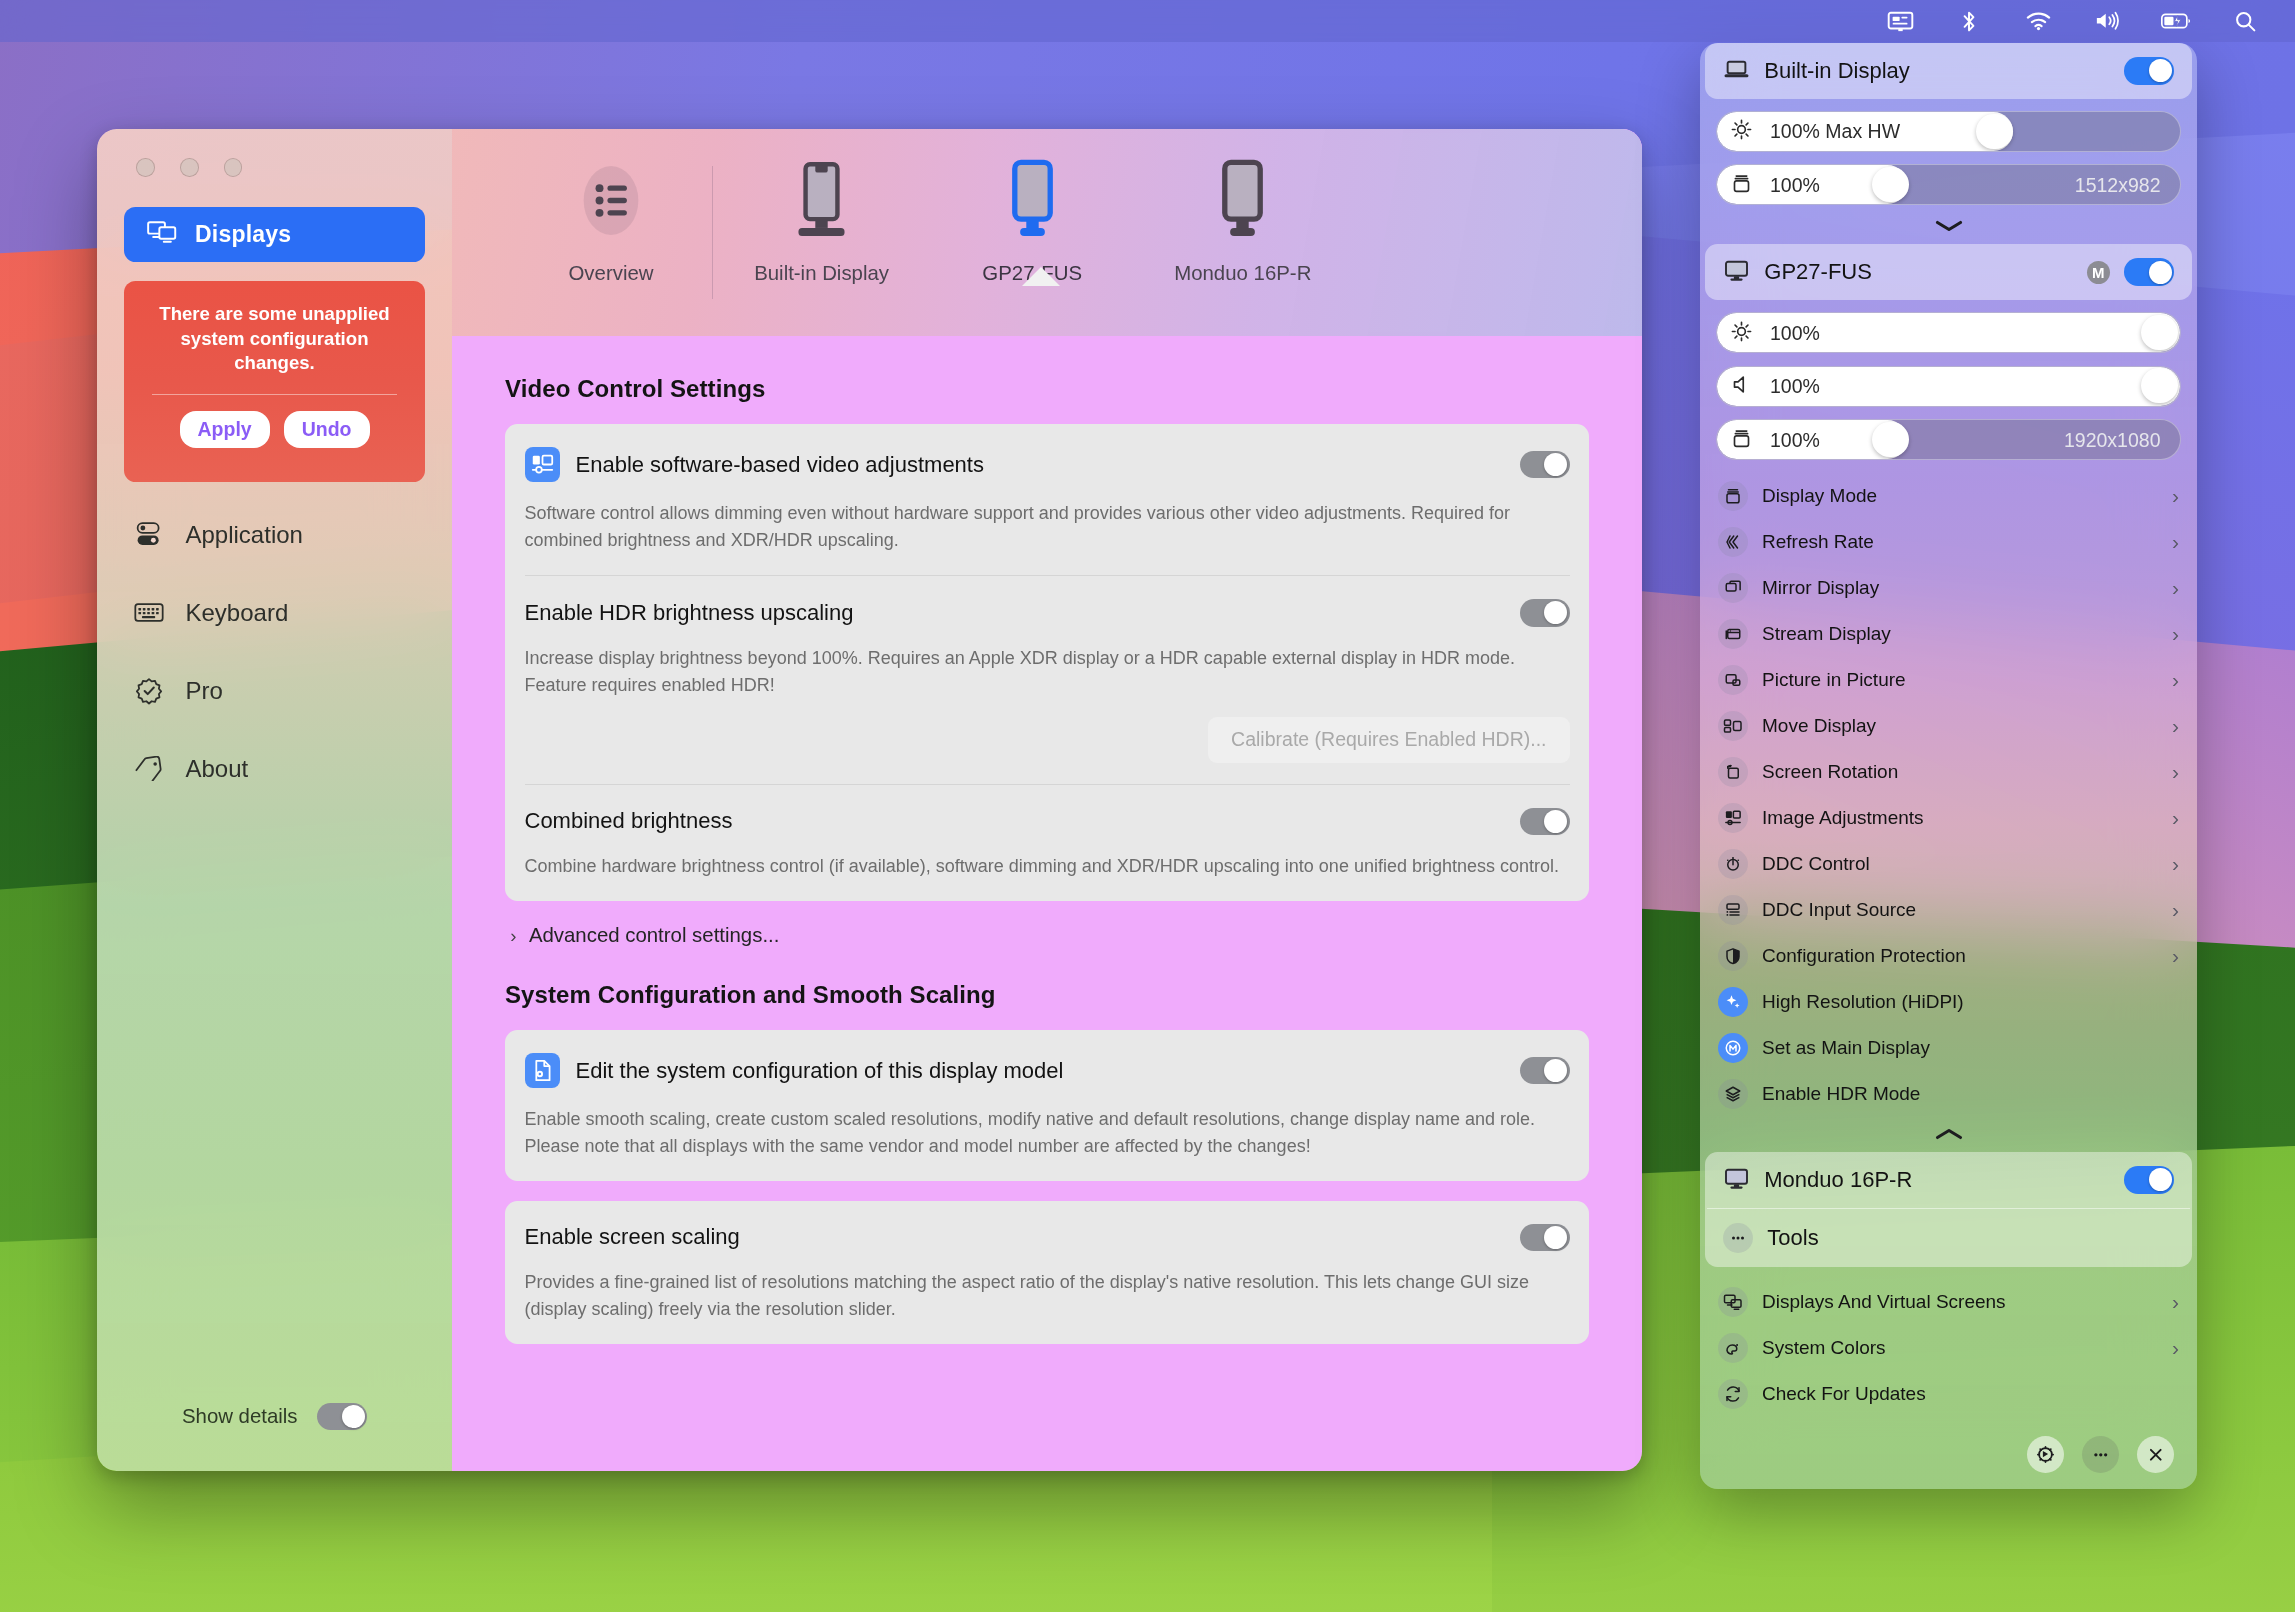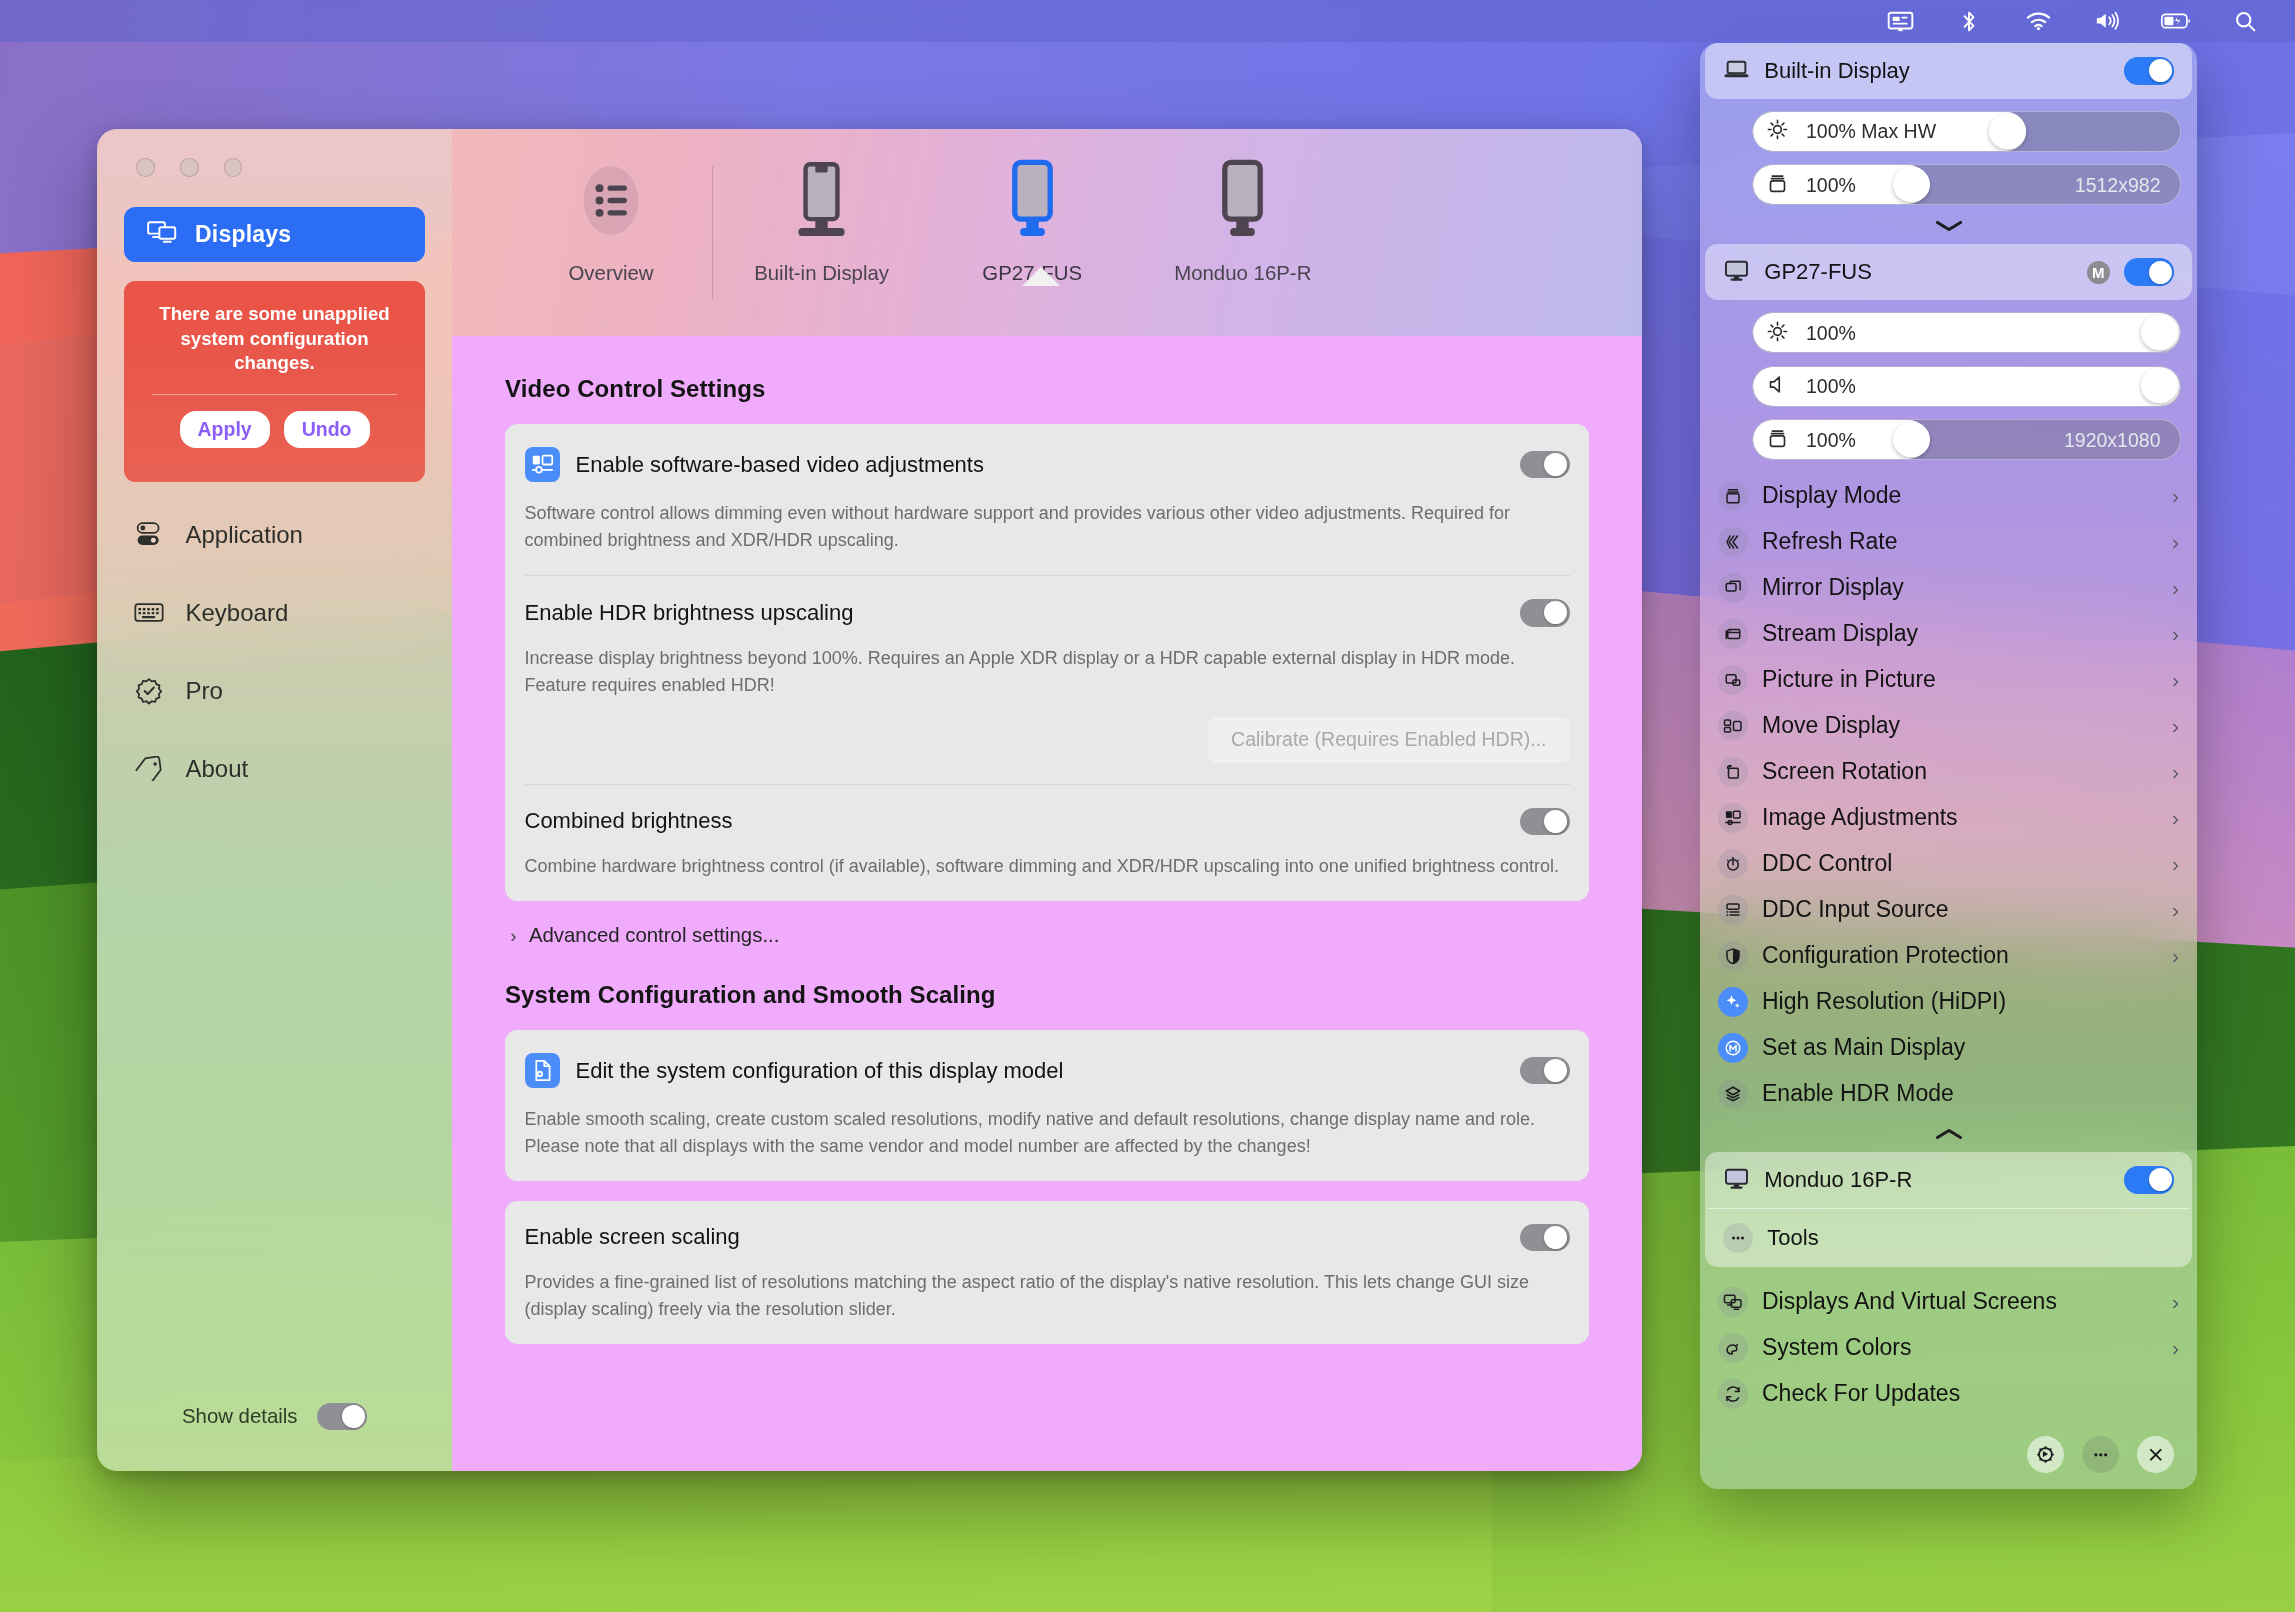--- a/index.html
+++ b/index.html
@@ -217,21 +217,21 @@
     padding:14px 18px; cursor:pointer;
   }
   .phead .pname { font-size:22px; color:#131313; flex:1; font-weight:400; }
   .mbadge {
     width:23px; height:23px; border-radius:50%; background:#8c8c93; color:#fff;
     font-size:15px; font-weight:700; display:inline-flex; align-items:center; justify-content:center;
     margin-left:-3.5px;
   }
   .pdivider { height:0.9px; background:rgba(255,255,255,.5); margin:0 1.8px; }
 
-  .sliders { padding:12.4px 16px 3.5px; display:flex; flex-direction:column; gap:12.4px;margin-left:36px; }
+  .sliders { padding:12.4px 16px 3.5px; display:flex; flex-direction:column; gap:12.4px; }
   .slider {
     height:41px; border-radius:20.4px; position:relative; overflow:hidden;
     background:rgba(110,110,135,0.45);
     border:0.9px solid rgba(255,255,255,0.35);
     cursor:pointer;
   }
   .sl-fill { position:absolute; left:0; top:0; bottom:0; background:#fff; border-radius:20.4px; }
   .sl-knob { position:absolute; top:1.8px; width:37px; height:35px; border-radius:18.6px; background:#fff; box-shadow:0 1.8px 4.4px rgba(0,0,0,.25); }
   .sl-ico { position:absolute; left:14px; top:50%; transform:translateY(-50%); z-index:3; }
   .sl-lbl { position:absolute; left:53px; top:50%; transform:translateY(-50%); font-size:19.5px; color:#2c2c2c; z-index:3; }
@@ -242,21 +242,21 @@
   .pitem {
     display:flex; align-items:center; gap:14px;
     padding:8px 18px; cursor:pointer;
   }
   .pitem .cico {
     width:30px; height:30px; border-radius:50%;
     background:rgba(130,130,160,0.22);
     display:flex; align-items:center; justify-content:center; flex:0 0 30px;
   }
   .pitem .cico.blue { background:#4b8df8; }
-  .pitem .plabel { font-size:23px; color:#131313; flex:1; }
+  .pitem .plabel { font-size:19px; color:#131313; flex:1; }
   .pchev { color:#5a5a66; font-size:21px; }
 
   .pfooter { display:flex; justify-content:flex-end; gap:18px; padding:19.5px 23px 3.5px; }
   .fbtn {
     width:37px; height:37px; border-radius:50%;
     background:rgba(255,255,255,0.55);
     display:flex; align-items:center; justify-content:center; cursor:pointer;
   }
   .fbtn.dim { background:rgba(120,140,110,0.35); }
 </style>

